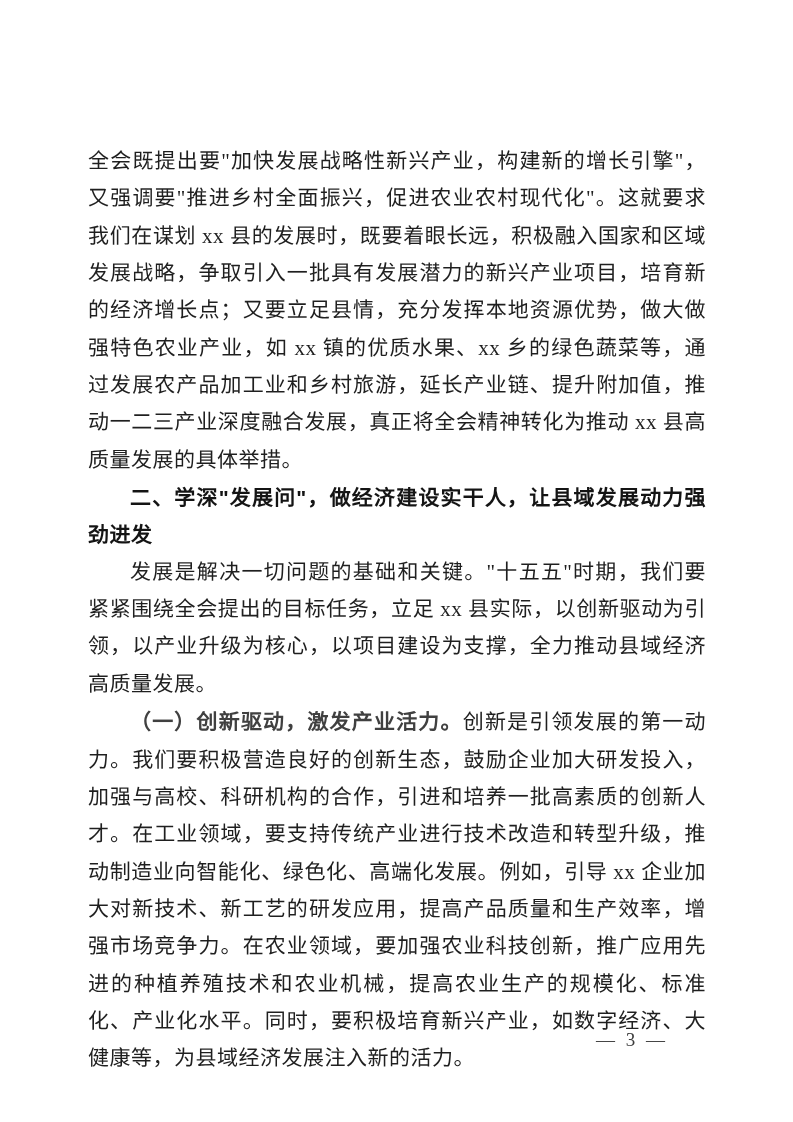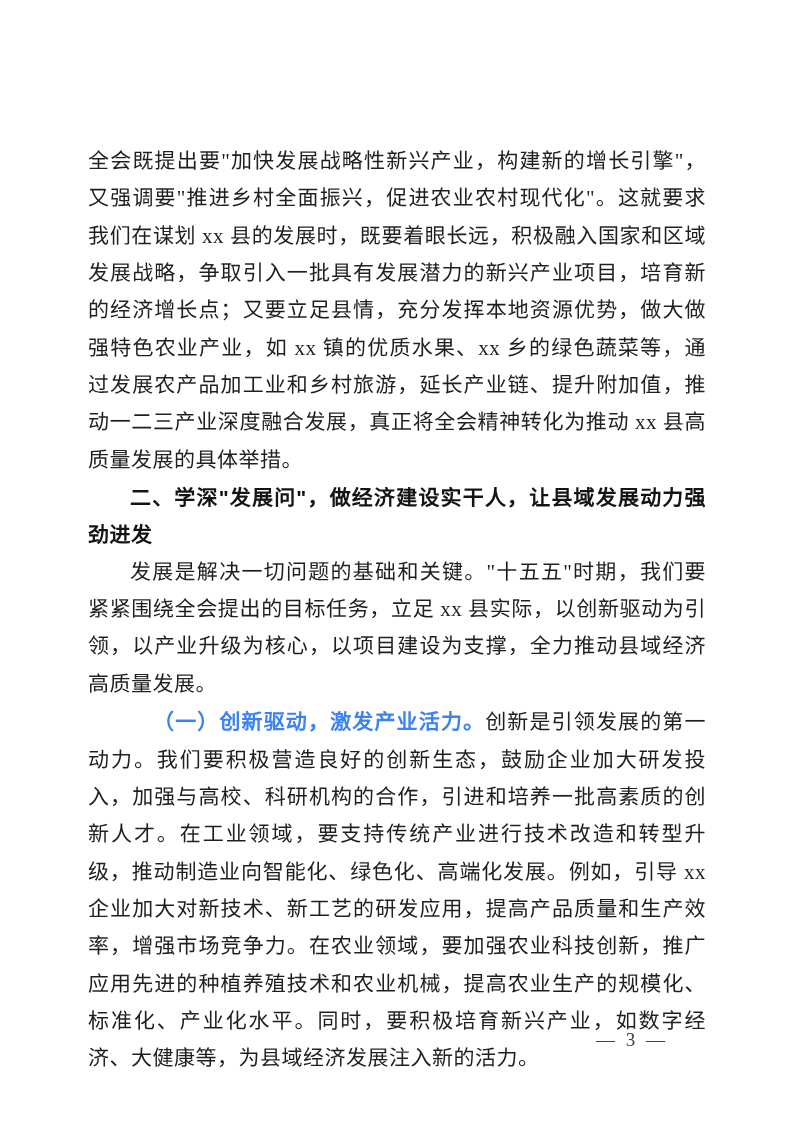--- a/index.html
+++ b/index.html
@@ -38,22 +38,21 @@
     font-family: "Liberation Sans", "DejaVu Sans", sans-serif;
     font-weight: 700;
     font-size: 21px;
     line-height: 37.35px;
     text-indent: 2em;
     color: #141414;
   }
   .para-lead {
     font-weight: 700;
     font-family: "Liberation Sans", "DejaVu Sans", sans-serif;
-    color: #3b82f6;
-    margin-left: 23px;
+    color: #404040;
   }
   .page-number {
     position: absolute;
     top: 1028px;
     right: 125px;
     font-size: 19px;
     line-height: 24px;
     color: #3c3c3c;
     letter-spacing: 3px;
     white-space: nowrap;

